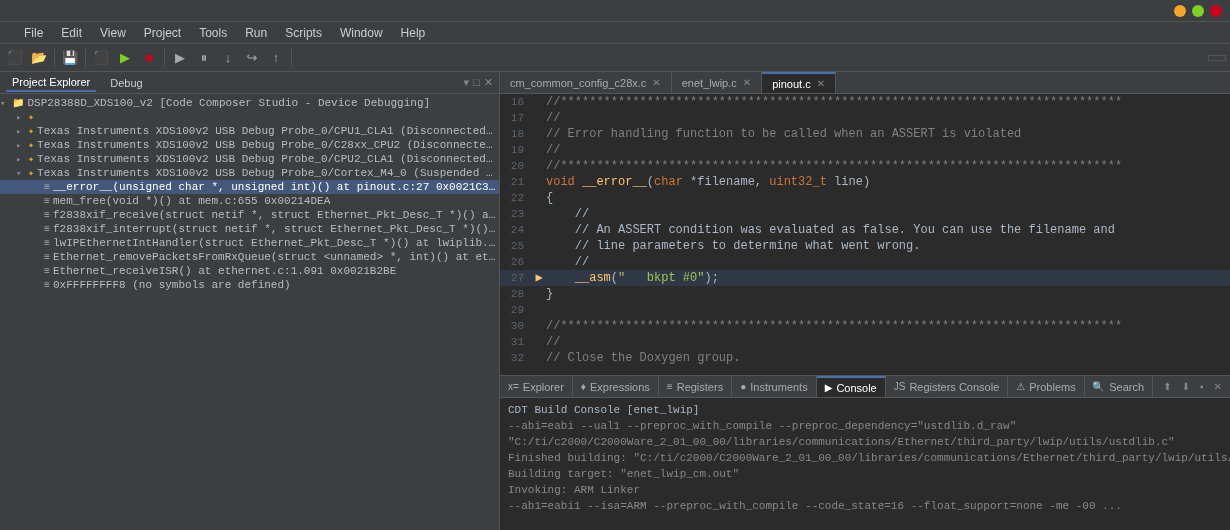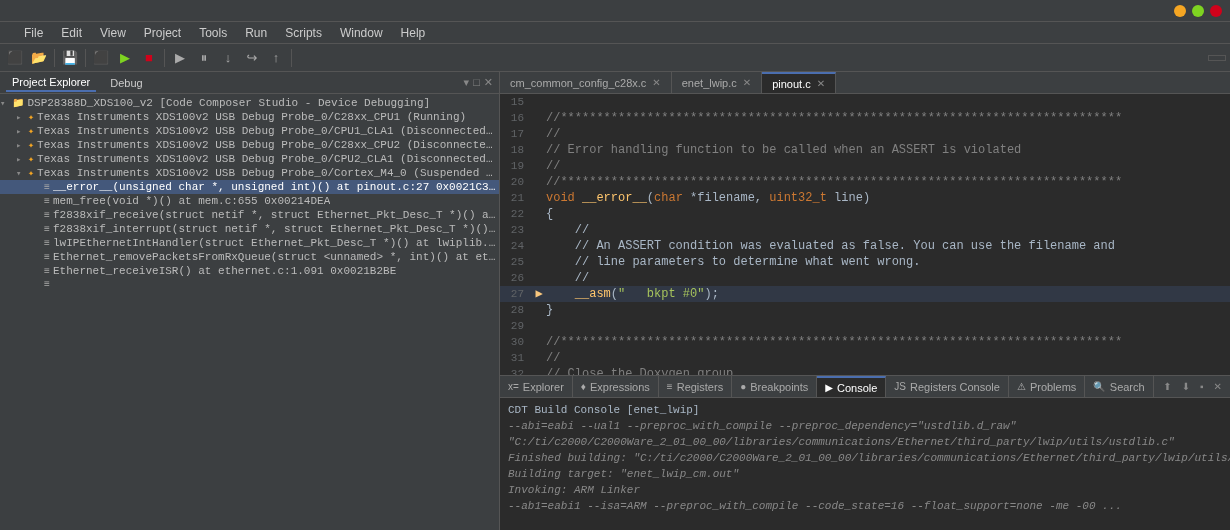--- a/index.html
+++ b/index.html
@@ -233,21 +233,21 @@
       flex: 1;
       overflow-y: auto;
       overflow-x: auto;
       padding: 4px 8px;
       font-family: 'Consolas', 'Courier New', monospace;
       font-size: 11px;
       color: #a9b7c6;
       line-height: 16px;
     }
     .console-line { white-space: nowrap; }
-    .console-cmd { color: #888; font-style: italic; }
+    .console-cmd { color: #888; }
   </style>
 </head>
 <body>
 
 <div id="titlebar">
   <span></span>
   <div class="controls">
     <div class="ctrl-btn ctrl-min"></div>
     <div class="ctrl-btn ctrl-max"></div>
     <div class="ctrl-btn ctrl-close"></div>
@@ -304,21 +304,20 @@
 
     <div class="tree-item">
           <span class="tree-arrow">▾</span>
           <span style="margin-right: 3px; font-size: 10px;">📁</span>
           <span class="tree-label">DSP28388D_XDS100_v2 [Code Composer Studio - Device Debugging]</span>
         </div>
         <div class="tree-item">
           <span class="tree-indent"></span>
           <span class="tree-arrow">▸</span>
           <span style="margin-right: 3px; font-size: 10px; color: rgb(245, 166, 35);">✦</span>
-          <span class="tree-label">Texas Instruments XDS100v2 USB Debug Probe_0/C28xx_CPU1 (Running)</span>
         </div>
         <div class="tree-item">
           <span class="tree-indent"></span>
           <span class="tree-arrow">▸</span>
           <span style="margin-right: 3px; font-size: 10px; color: rgb(245, 166, 35);">✦</span>
           <span class="tree-label">Texas Instruments XDS100v2 USB Debug Probe_0/CPU1_CLA1 (Disconnected : Unknown)</span>
         </div>
         <div class="tree-item">
           <span class="tree-indent"></span>
           <span class="tree-arrow">▸</span>
@@ -384,40 +383,36 @@
           <span class="tree-indent"></span>
           <span class="tree-arrow"> </span>
           <span style="margin-right: 3px; font-size: 10px; color: rgb(170, 170, 170);">≡</span>
           <span class="tree-label">Ethernet_receiveISR() at ethernet.c:1.091 0x0021B2BE</span>
         </div>
         <div class="tree-item">
           <span class="tree-indent"></span>
           <span class="tree-indent"></span>
           <span class="tree-arrow"> </span>
           <span style="margin-right: 3px; font-size: 10px; color: rgb(170, 170, 170);">≡</span>
+          <span class="tree-label">0xFFFFFFFF8  (no symbols are defined)</span>
         </div>
       </div>
   </div>
 
   <div id="right-panel">
 
     <div id="editor-tabs">
 
     <div class="editor-tab">cm_common_config_c28x.c <span class="close-x">✕</span></div>
         <div class="editor-tab">enet_lwip.c <span class="close-x">✕</span></div>
         <div class="editor-tab active">pinout.c <span class="close-x">✕</span></div>
       </div>
 
     <div id="code-editor">
 
-    <div class="code-line">
-          <span class="line-num">15</span>
-          <span class="line-arrow"></span>
-          <span class="line-content"></span>
-        </div>
         <div class="code-line">
           <span class="line-num">16</span>
           <span class="line-arrow"></span>
           <span class="line-content"><span class="cm">//******************************************************************************</span></span>
         </div>
         <div class="code-line">
           <span class="line-num">17</span>
           <span class="line-arrow"></span>
           <span class="line-content"><span class="cm">//</span></span>
         </div>
@@ -508,21 +503,21 @@
           <div class="bottom-tab">
             <span class="bottom-tab-icon">♦ </span>
             <span>Expressions</span>
           </div>
           <div class="bottom-tab">
             <span class="bottom-tab-icon">≡ </span>
             <span>Registers</span>
           </div>
           <div class="bottom-tab">
             <span class="bottom-tab-icon">● </span>
-            <span>Breakpoints</span>
+            <span>Instruments</span>
           </div>
           <div class="bottom-tab active">
             <span class="bottom-tab-icon">▶ </span>
             <span>Console</span>
           </div>
           <div class="bottom-tab">
             <span class="bottom-tab-icon">JS </span>
             <span>Registers Console</span>
           </div>
           <div class="bottom-tab">

